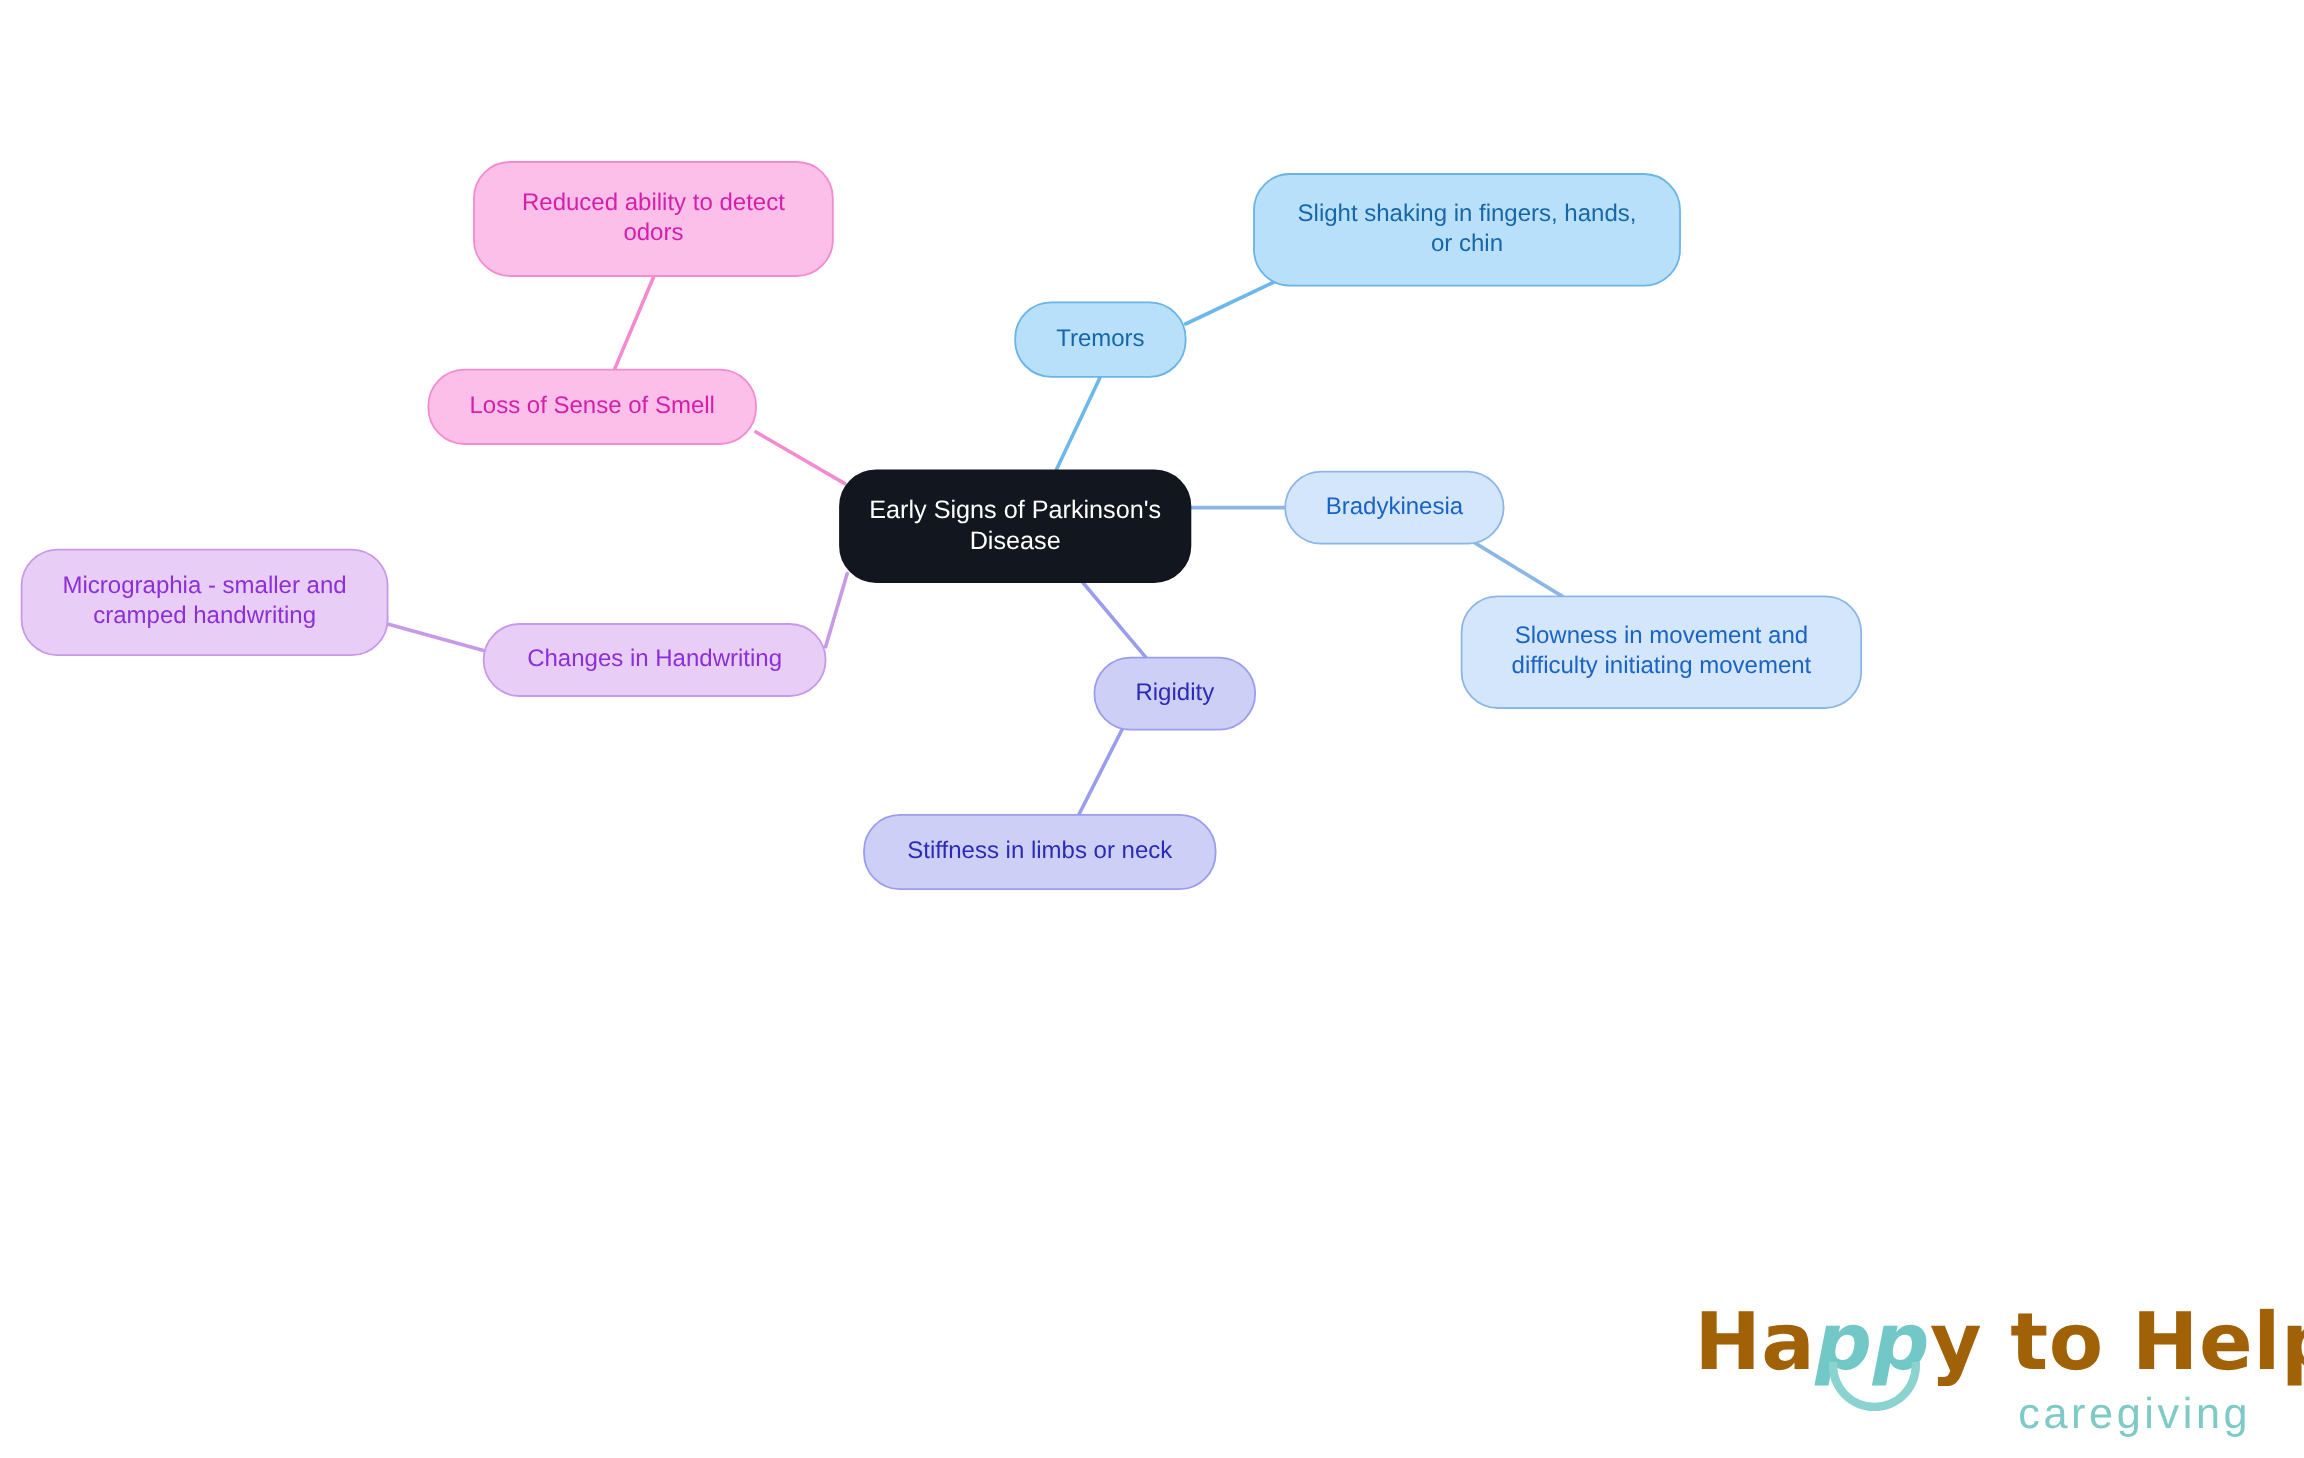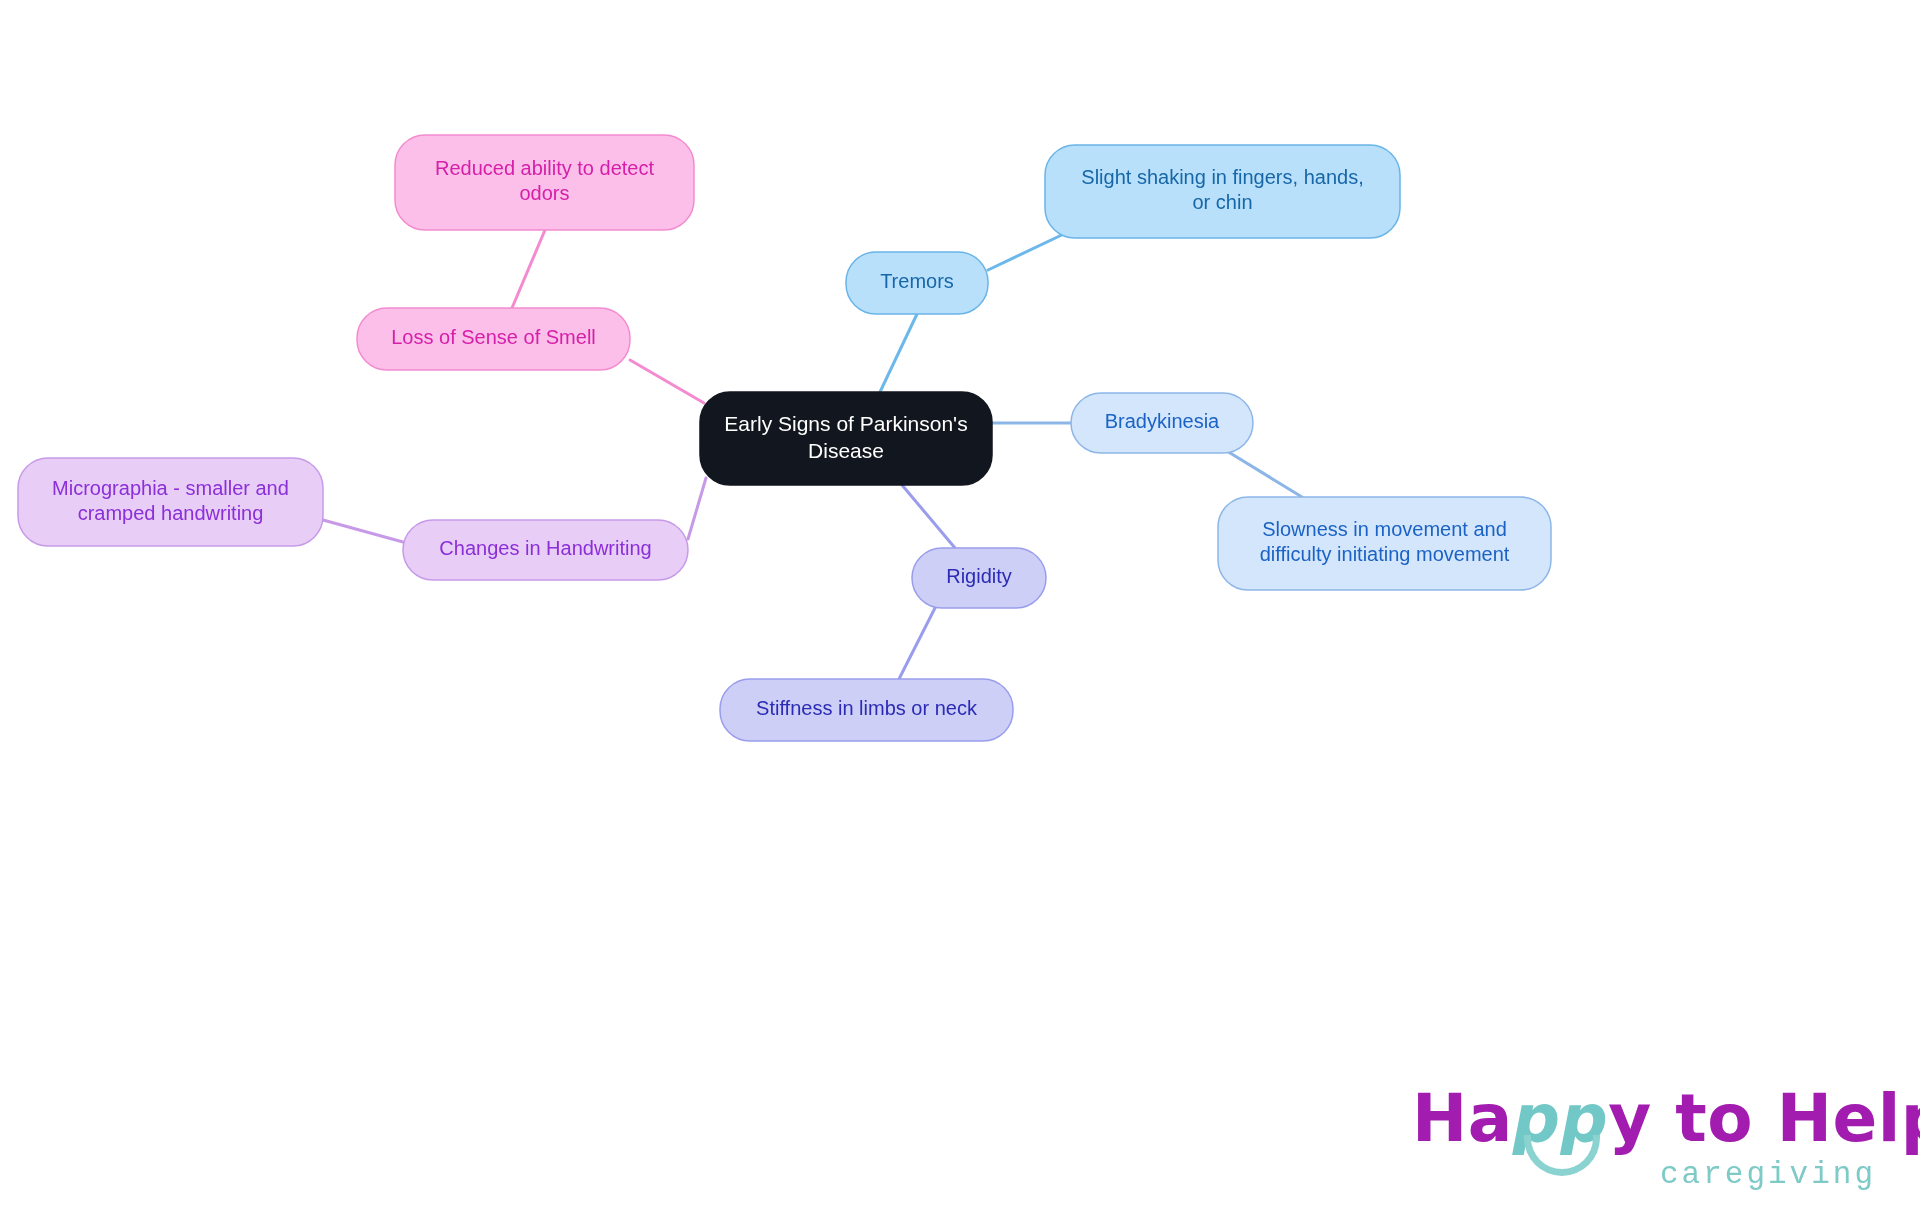--- a/index.html
+++ b/index.html
@@ -45,40 +45,40 @@
     position: relative;
     height: 72px;
     line-height: 72px;
     text-align: right;
     white-space: nowrap;
     font-family: "DejaVu Sans", sans-serif;
     font-weight: 700;
     font-size: 66px;
     letter-spacing: 0.5px;
   }
-  .logo-coral { color: #a21caf; margin-top: 44px; }
+  .logo-coral { color: #a16207; margin-top: 44px; }
   .logo-teal  { color: #72c8c6; font-style: italic; }
   .logo-smile {
     position: absolute;
     left: 112px;
     top: 52px;
     width: 62px;
     height: 34px;
     border: 7px solid #8ad3d0;
     border-top: none;
     border-radius: 0 0 40px 40px;
   }
   .logo-sub {
     margin-top: 2px;
     text-align: right;
     padding-right: 6px;
     color: #7ecac7;
-    font-family: Liberation Mono, monospace;
+    font-family: Liberation Sans, sans-serif;
     font-weight: 400;
-    font-size: 31px;
+    font-size: 36px;
     letter-spacing: 3px;
   }
 </style>
 </head>
 <body>
 
 <svg id="mindmap" viewBox="0 0 1920 1215">
   <g id="edge-layer">
       <line x1="880" y1="392" x2="917" y2="314" stroke="#6db8ea" stroke-width="3" class="edge"></line>
       <line x1="988" y1="270" x2="1068" y2="232" stroke="#6db8ea" stroke-width="3" class="edge"></line>

